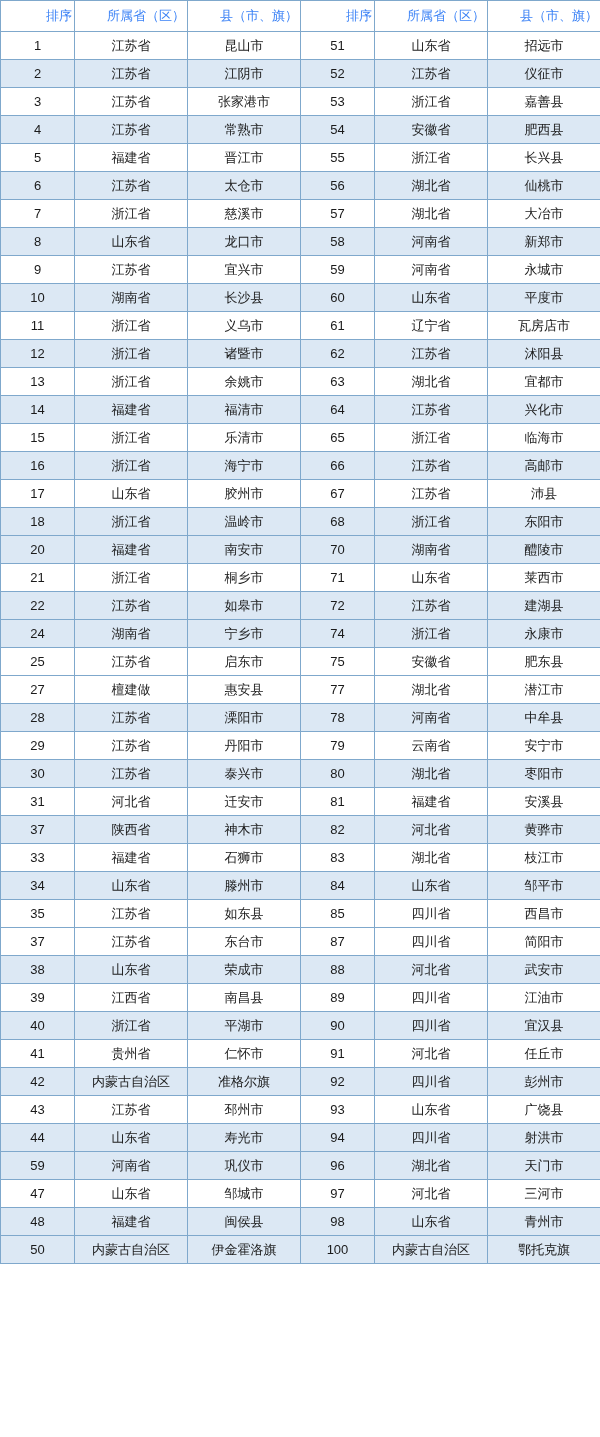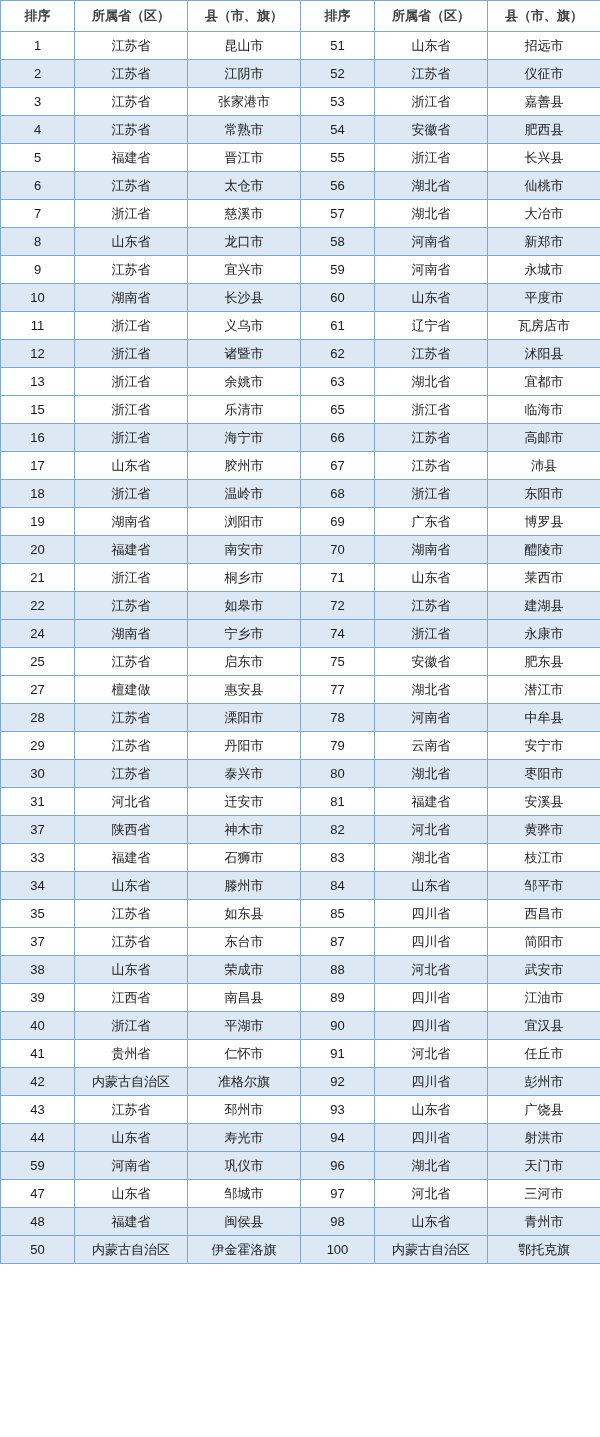--- a/index.html
+++ b/index.html
@@ -26,24 +26,25 @@
     vertical-align: middle;
     height: 27px;
     font-size: 13px;
     color: #1a1a1a;
     padding: 0 2px;
     overflow: hidden;
     white-space: nowrap;
   }
   #ranking-table thead th {
     background: #ffffff;
-    font-weight: bold;
+    font-weight: normal;
     font-size: 13px;
     height: 30px;
-    color: #404040;
+    color: #3b82f6;
+    text-align: right;
   }
   #ranking-table tbody tr.odd td {
     background: #ffffff;
   }
   #ranking-table tbody tr.even td {
     background: #dce8f4;
   }
   #ranking-table td.rank-cell {
     font-size: 13px;
   }
@@ -168,20 +169,28 @@
         <td>沭阳县</td>
       </tr>
       <tr class="odd">
         <td class="rank-cell">13</td>
         <td>浙江省</td>
         <td>余姚市</td>
         <td class="rank-cell">63</td>
         <td>湖北省</td>
         <td>宜都市</td>
       </tr>
+      <tr class="even">
+        <td class="rank-cell">14</td>
+        <td>福建省</td>
+        <td>福清市</td>
+        <td class="rank-cell">64</td>
+        <td>江苏省</td>
+        <td>兴化市</td>
+      </tr>
       <tr class="odd">
         <td class="rank-cell">15</td>
         <td>浙江省</td>
         <td>乐清市</td>
         <td class="rank-cell">65</td>
         <td>浙江省</td>
         <td>临海市</td>
       </tr>
       <tr class="even">
         <td class="rank-cell">16</td>
@@ -199,28 +208,20 @@
         <td>江苏省</td>
         <td>沛县</td>
       </tr>
       <tr class="even">
         <td class="rank-cell">18</td>
         <td>浙江省</td>
         <td>温岭市</td>
         <td class="rank-cell">68</td>
         <td>浙江省</td>
         <td>东阳市</td>
-      </tr>
-      <tr class="odd">
-        <td class="rank-cell">19</td>
-        <td>湖南省</td>
-        <td>浏阳市</td>
-        <td class="rank-cell">69</td>
-        <td>广东省</td>
-        <td>博罗县</td>
       </tr>
       <tr class="even">
         <td class="rank-cell">20</td>
         <td>福建省</td>
         <td>南安市</td>
         <td class="rank-cell">70</td>
         <td>湖南省</td>
         <td>醴陵市</td>
       </tr>
       <tr class="odd">

